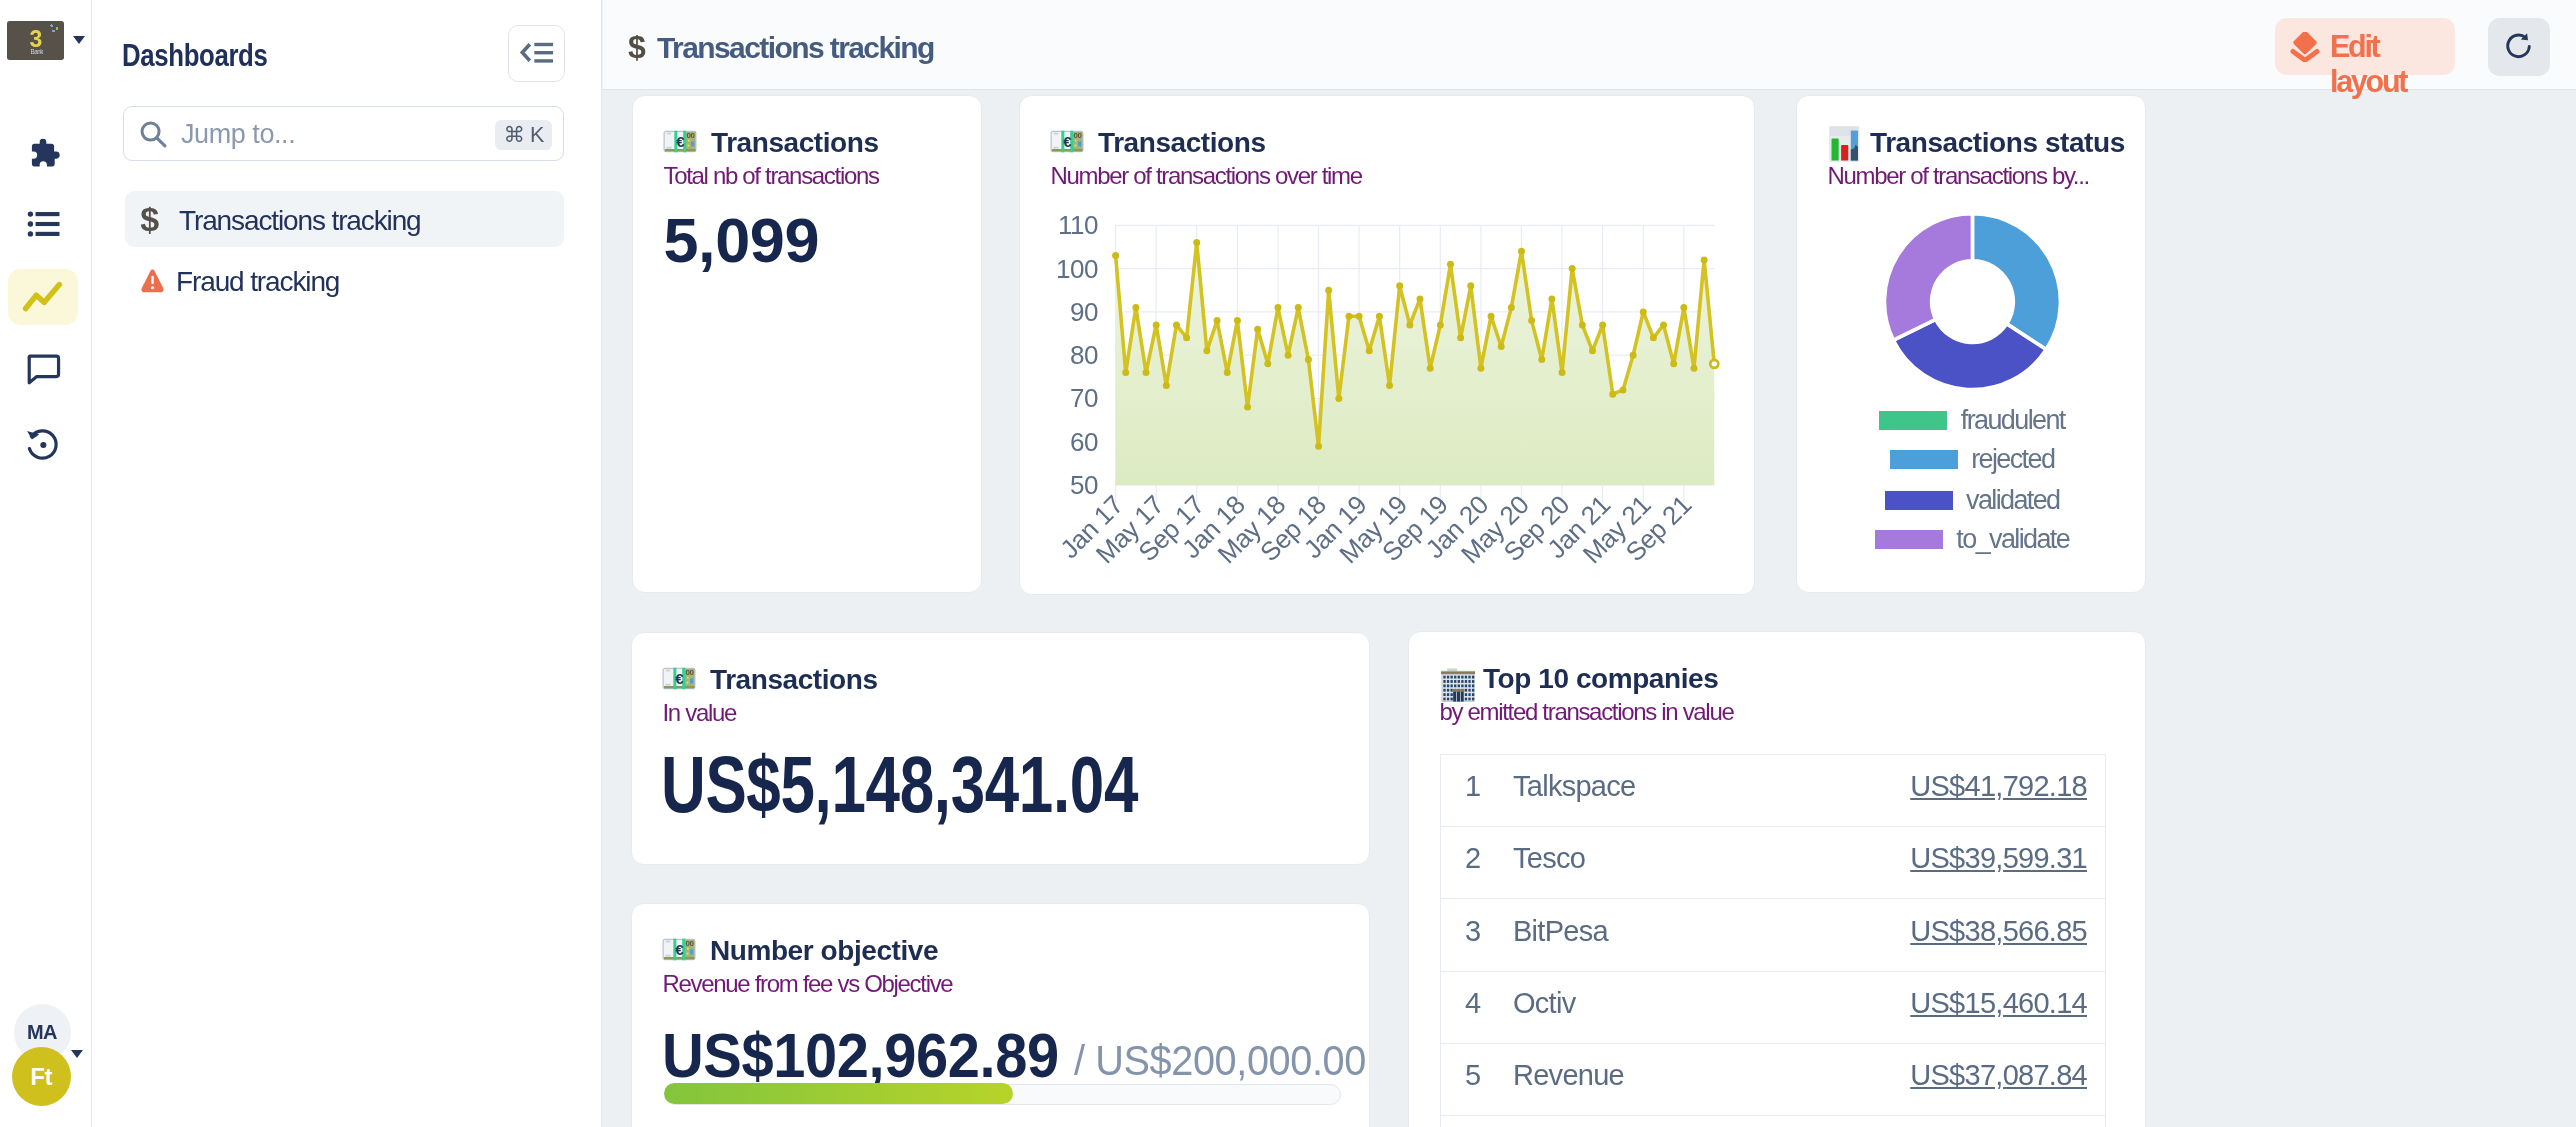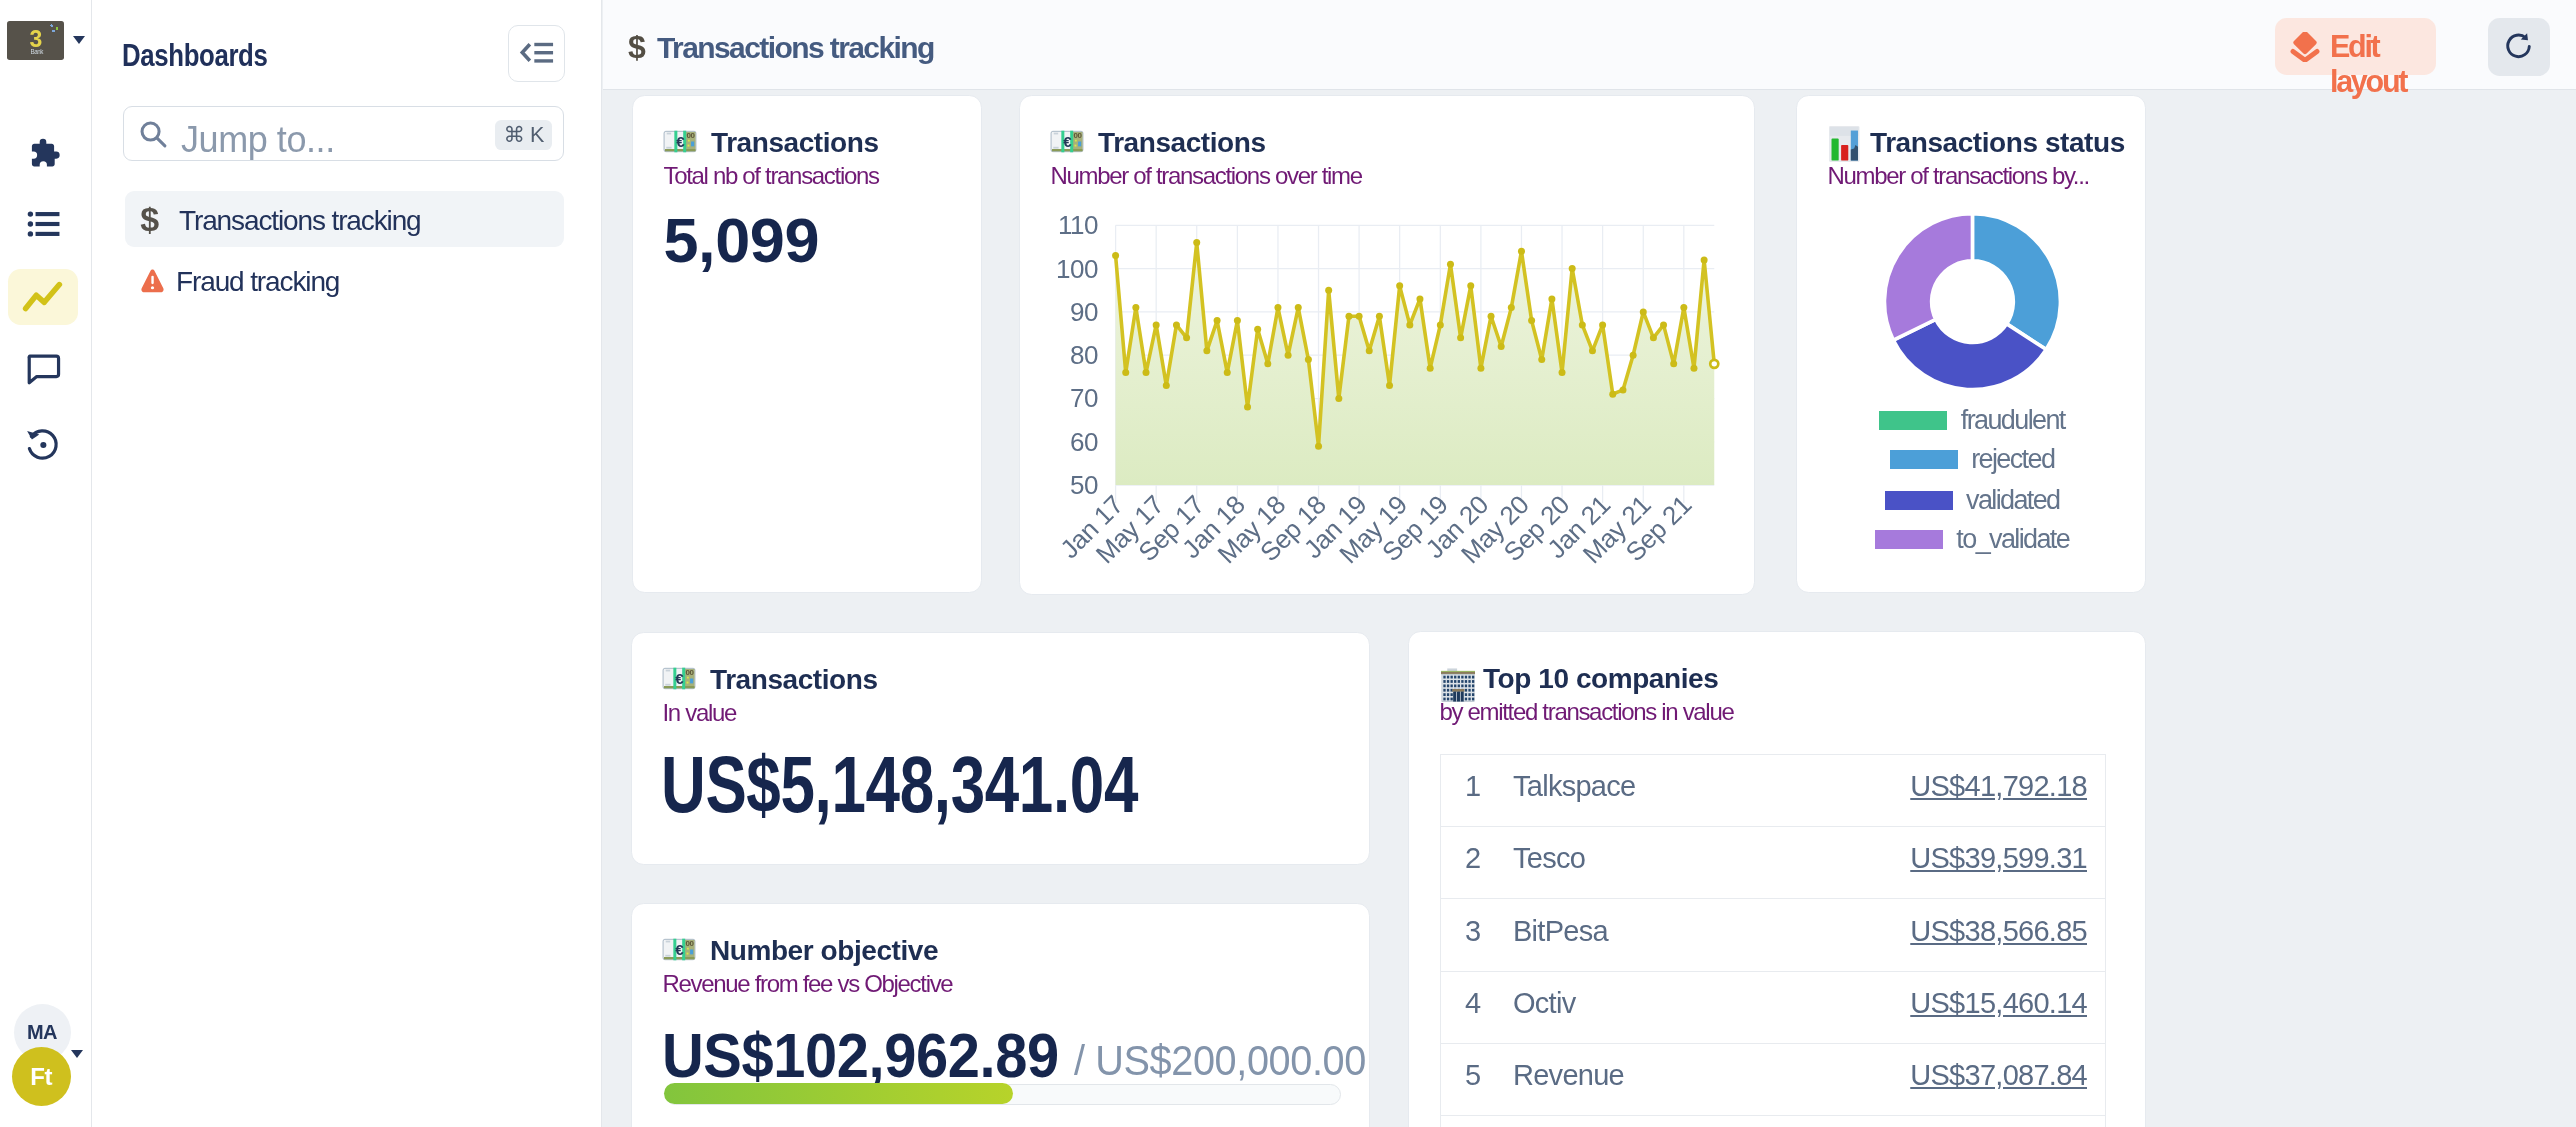--- a/index.html
+++ b/index.html
@@ -69,39 +69,39 @@
             <line x1="17" y1="12" x2="38" y2="12"></line>
             <line x1="17" y1="21.2" x2="38" y2="21.2"></line>
           </g>
 </svg></div>
   </div>
   <div class="abs" style="left:31px;top:106px;width:441px;height:55px;border:1.8px solid #d8dee5;border-radius:9px;background:#fff">
     <div class="abs" style="left:14.4px;top:11.7px"><svg width="30.5" height="30.5" viewBox="0 0 34 34">
 <circle cx="14" cy="14" r="9.5" fill="none" stroke="#70809a" stroke-width="3.4"></circle>
 <line x1="21" y1="21" x2="30" y2="30" stroke="#70809a" stroke-width="3.4" stroke-linecap="round"></line>
 </svg></div>
-    <div class="abs" style="left:57px;top:11.7px;font-size:36px;color:#8b99ac">Jump to...</div>
+    <div class="abs" style="left:57px;top:11.7px;font-size:27px;color:#8b99ac">Jump to...</div>
     <div class="abs" style="right:10.8px;top:12.6px;width:57px;height:30px;background:#e9edf1;border-radius:6.3px;font-size:21.5px;color:#515e70;text-align:center;line-height:30px">⌘ K</div>
   </div>
   <div class="abs" style="left:33px;top:191px;width:439px;height:56px;background:#f1f4f7;border-radius:9px">
     <div class="abs" style="left:15.3px;top:9px;font-size:34px;font-weight:bold;color:#55514a">$</div>
     <div class="abs" style="left:54px;top:13.5px;font-size:28px;color:#22325a;letter-spacing:-0.04em">Transactions tracking</div>
   </div>
   <div class="abs" style="left:48px;top:268px"><svg width="25" height="27" viewBox="0 0 28 30">
 <path d="M11.8 3 L1.9 22.5 C0.9 24.5 2.3 27 4.6 27 L23.4 27 C25.7 27 27.1 24.5 26.1 22.5 L16.2 3 C15.2 1 12.8 1 11.8 3 Z" fill="#ec6e4c"></path>
 <rect x="12.7" y="8.5" width="2.7" height="9.5" rx="1.3" fill="#fff"></rect>
 <circle cx="14" cy="22" r="1.8" fill="#fff"></circle>
 </svg></div>
   <div class="abs" style="left:84px;top:266px;font-size:28px;color:#22325a;letter-spacing:-0.04em">Fraud tracking</div>
 </div>
 
 <div id="mainhead">
   <div class="abs" style="left:25px;top:29px;font-size:32px;font-weight:bold;color:#534e44">$</div>
   <div class="abs" style="left:54px;top:31px;font-size:30px;font-weight:bold;color:#455b80;letter-spacing:-0.053em">Transactions tracking</div>
-  <div class="abs" style="left:1672px;top:18px;width:161px;height:57px;background:#fce7e0;border-radius:11.7px">
+  <div class="abs" style="left:1672px;top:18px;width:180px;height:57px;background:#fce7e0;border-radius:11.7px">
     <div class="abs" style="left:13.5px;top:13.5px"><svg width="32" height="30" viewBox="0 0 36 33">
 <rect x="8" y="1.5" width="20" height="20" rx="2.5" transform="rotate(45 18 11.5)" fill="#f2714c"></rect>
 <path d="M4.5 21.5 L18 31.5 L31.5 21.5" fill="none" stroke="#f2714c" stroke-width="5.5" stroke-linecap="round" stroke-linejoin="round"></path>
 </svg></div>
     <div class="abs" style="left:55px;top:10.8px;font-size:30.5px;font-weight:bold;color:#f2714c;letter-spacing:-0.075em">Edit layout</div>
   </div>
   <div class="abs" style="left:1885px;top:18px;width:62px;height:58px;background:#e4e8ed;border-radius:11.7px">
     <div class="abs" style="left:15.3px;top:12.6px"><svg width="31" height="31" viewBox="0 0 36 36">
 <path d="M30.5 18 a12.5 12.5 0 1 1 -4.2 -10.1" fill="none" stroke="#24365c" stroke-width="3.4" stroke-linecap="round"></path>
 <path d="M28 2.5 L29 10.8 L20.6 9.8 Z" fill="#24365c"></path>

